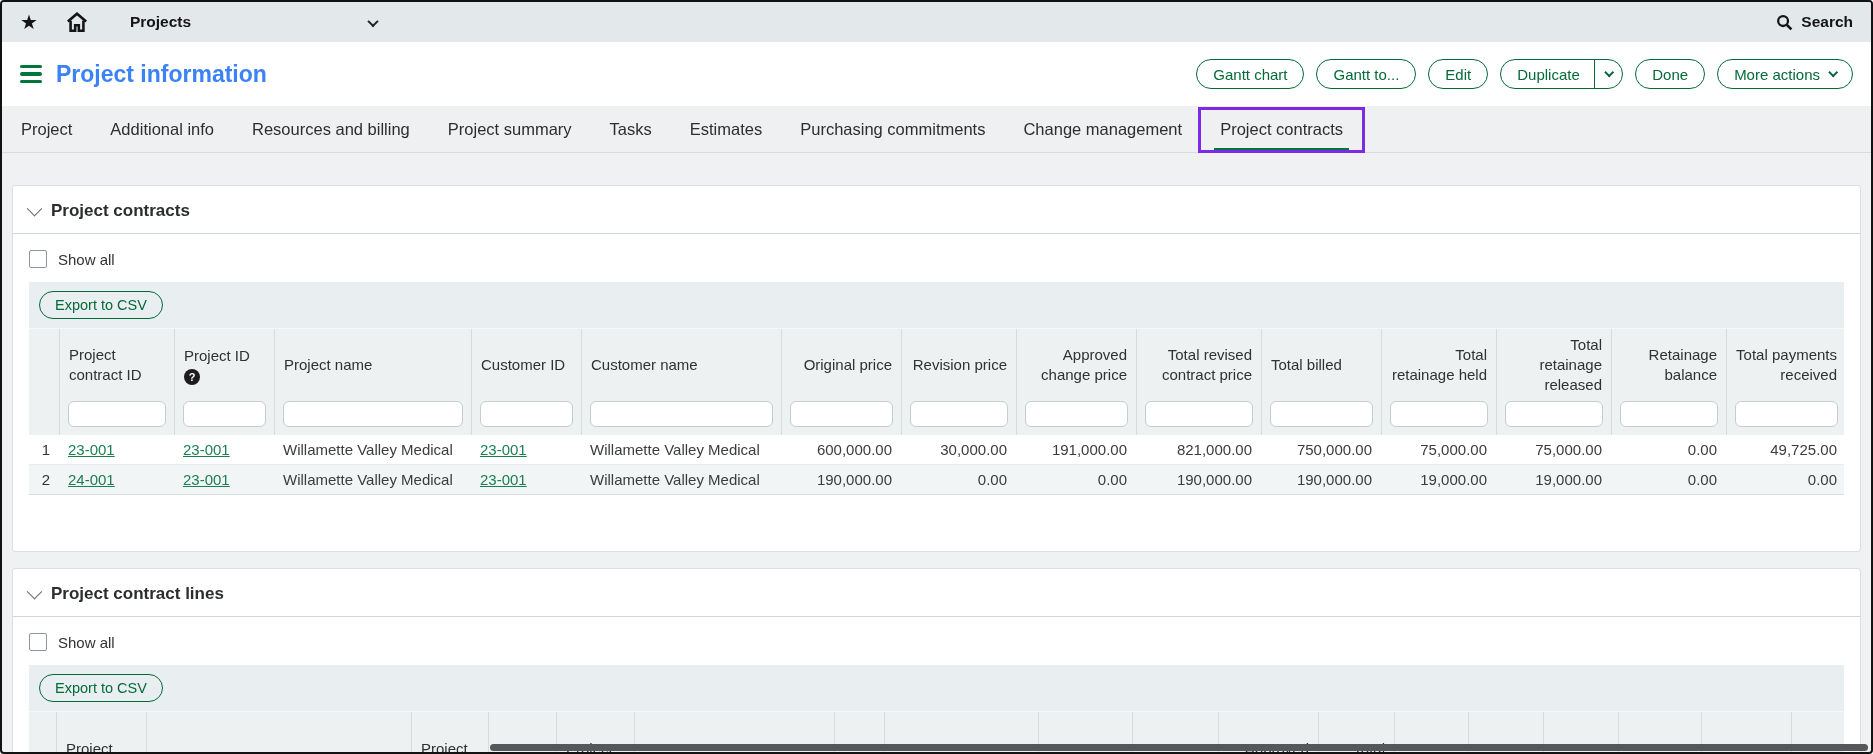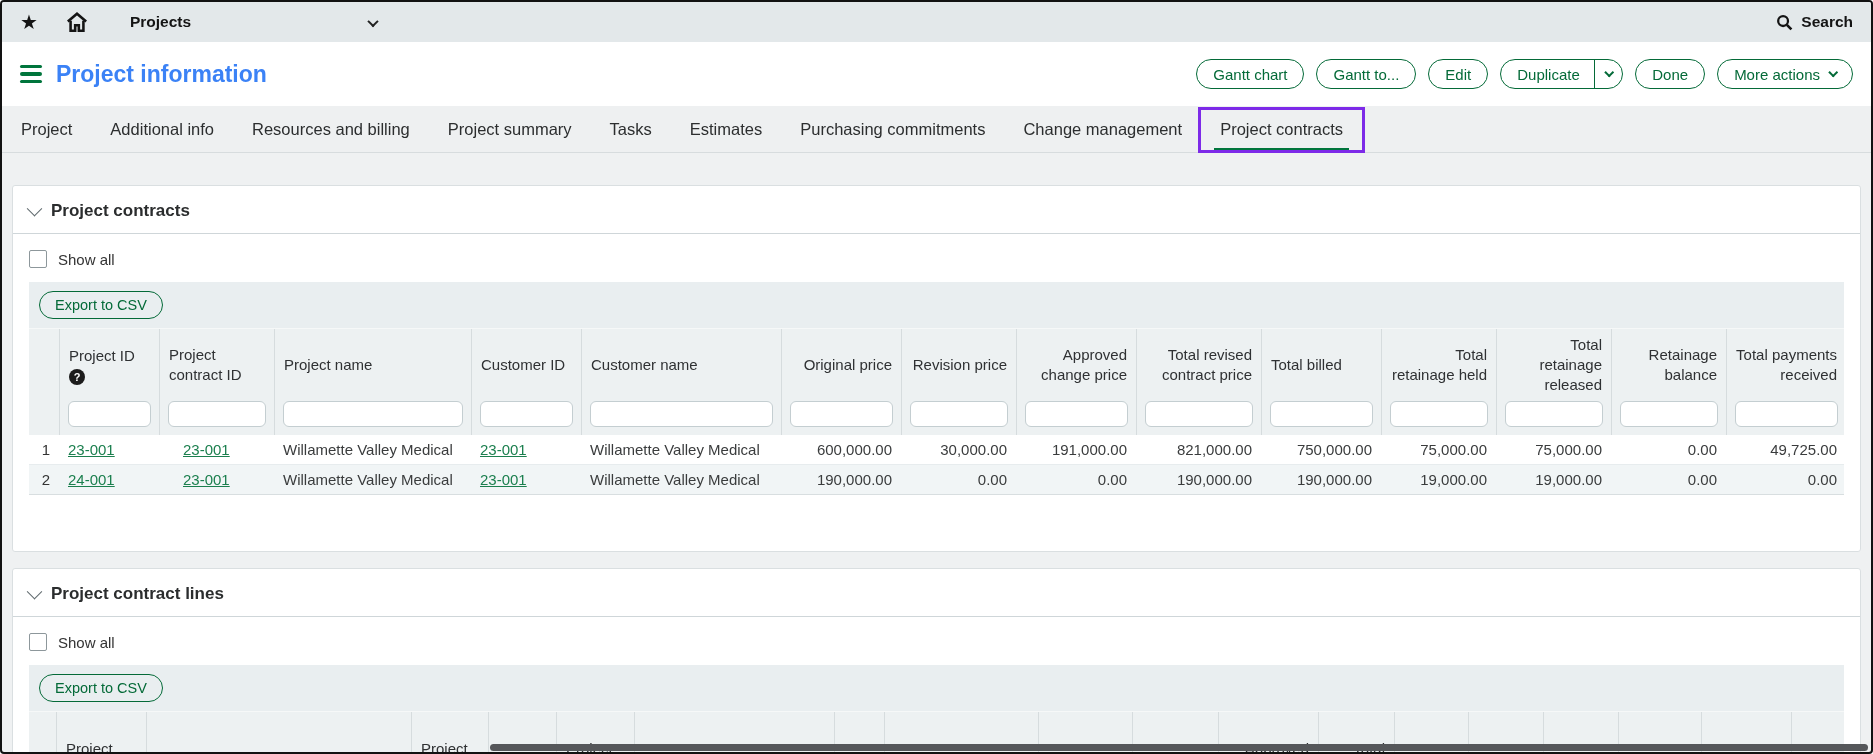--- a/index.html
+++ b/index.html
@@ -190,32 +190,32 @@
         <div class="toolbar">
           <button class="pill">Export to CSV</button>
         </div>
         <div class="ghead" id="topHead">
             <div class="hcell" style="width: 30px;">
               <div class="hlabel al-left">
                 <span></span>
               </div>
               <div class="hfilter"></div>
             </div>
+            <div class="hcell" style="width: 115px;">
+              <div class="hlabel al-left">
+                <span>Project contract ID</span>
+              </div>
+              <div class="hfilter">
+                <input style="">
+              </div>
+            </div>
             <div class="hcell" style="width: 100px;">
               <div class="hlabel al-left">
                 <span>Project ID</span>
                 <span class="help-q">?</span>
-              </div>
-              <div class="hfilter">
-                <input style="">
-              </div>
-            </div>
-            <div class="hcell" style="width: 115px;">
-              <div class="hlabel al-left">
-                <span>Project contract ID</span>
               </div>
               <div class="hfilter">
                 <input style="">
               </div>
             </div>
             <div class="hcell" style="width: 197px;">
               <div class="hlabel al-left">
                 <span>Project name</span>
               </div>
               <div class="hfilter">

